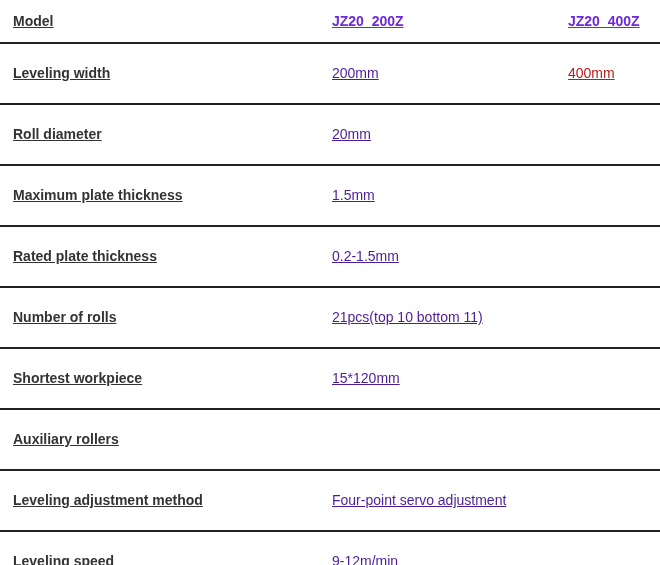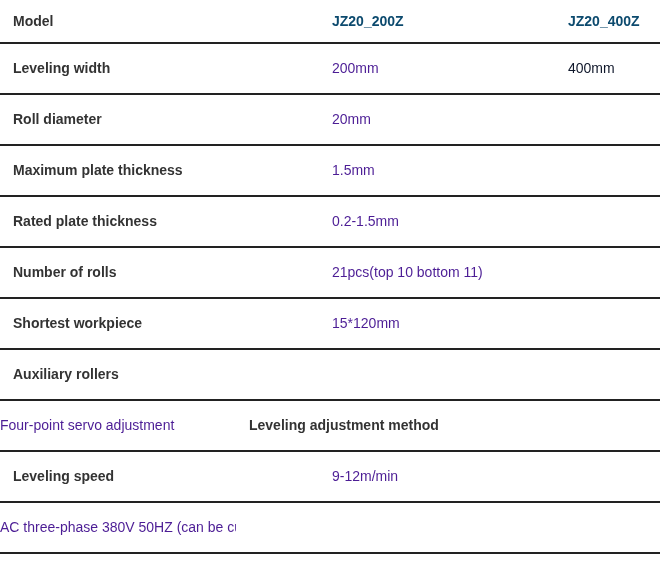--- a/index.html
+++ b/index.html
@@ -9,50 +9,51 @@
     background: #ffffff;
     font-family: "Liberation Sans", sans-serif;
     overflow: hidden;
   }
   .spec-table {
     width: 660px;
   }
   .row {
     display: flex;
     align-items: center;
-    height: 51px;
+    height: 61px;
     border-bottom: 2px solid #222222;
   }
   .row.header {
     height: 44px;
   }
   .cell {
     font-size: 14px;
     line-height: 1.2;
     white-space: nowrap;
     overflow: hidden;
+    text-decoration: underline;
   }
   .cell.label {
     width: 332px;
     padding-left: 13px;
     font-weight: bold;
     color: #333333;
   }
   .cell.val1 {
     width: 236px;
     color: #4c1d95;
   }
   .cell.val2 {
     flex: 1;
-    color: #0f172a;
+    color: #b91c1c;
   }
   .row.header .cell.val1,
   .row.header .cell.val2 {
     font-weight: bold;
-    color: #0c4a6e;
+    color: #6d28d9;
   }
 </style>
 </head>
 <body>
 
 <div class="spec-table">
 
   <div class="row header">
     <div class="cell label">Model</div>
     <div class="cell val1">JZ20_200Z</div>
@@ -94,22 +95,22 @@
     <div class="cell val1">15*120mm</div>
     <div class="cell val2"></div>
   </div>
 
   <div class="row">
     <div class="cell label">Auxiliary rollers</div>
     <div class="cell val2"></div>
   </div>
 
   <div class="row">
+    <div class="cell label">Leveling adjustment method</div>
     <div class="cell val1">Four-point servo adjustment</div>
-    <div class="cell label">Leveling adjustment method</div>
     <div class="cell val2"></div>
   </div>
 
   <div class="row">
     <div class="cell label">Leveling speed</div>
     <div class="cell val1">9-12m/min</div>
     <div class="cell val2"></div>
   </div>
 
   <div class="row">

